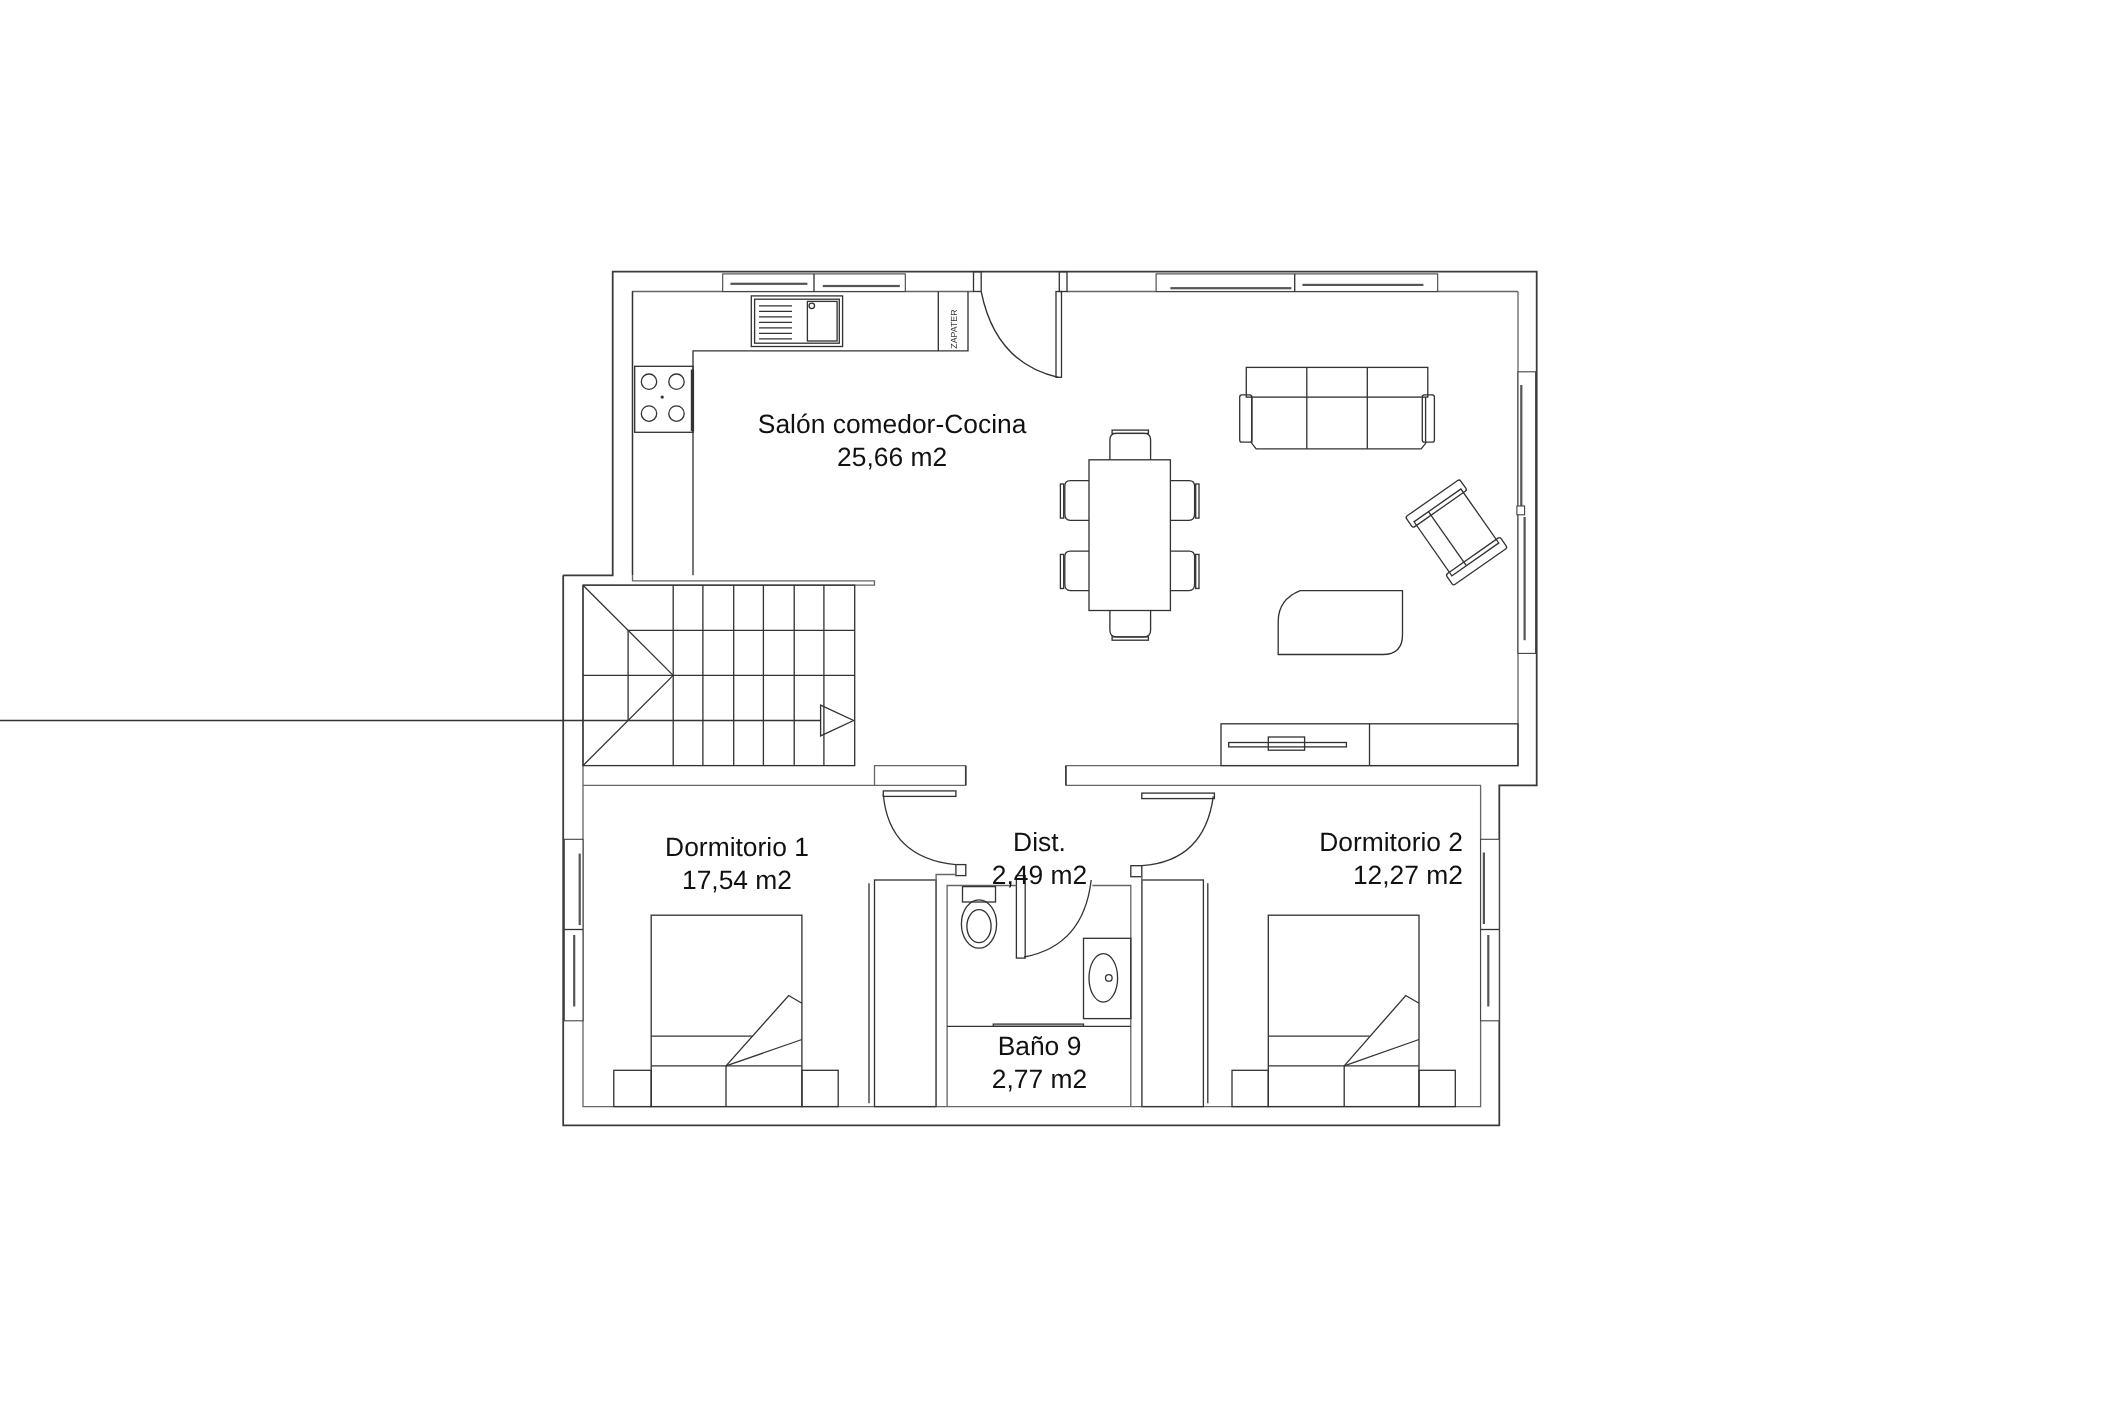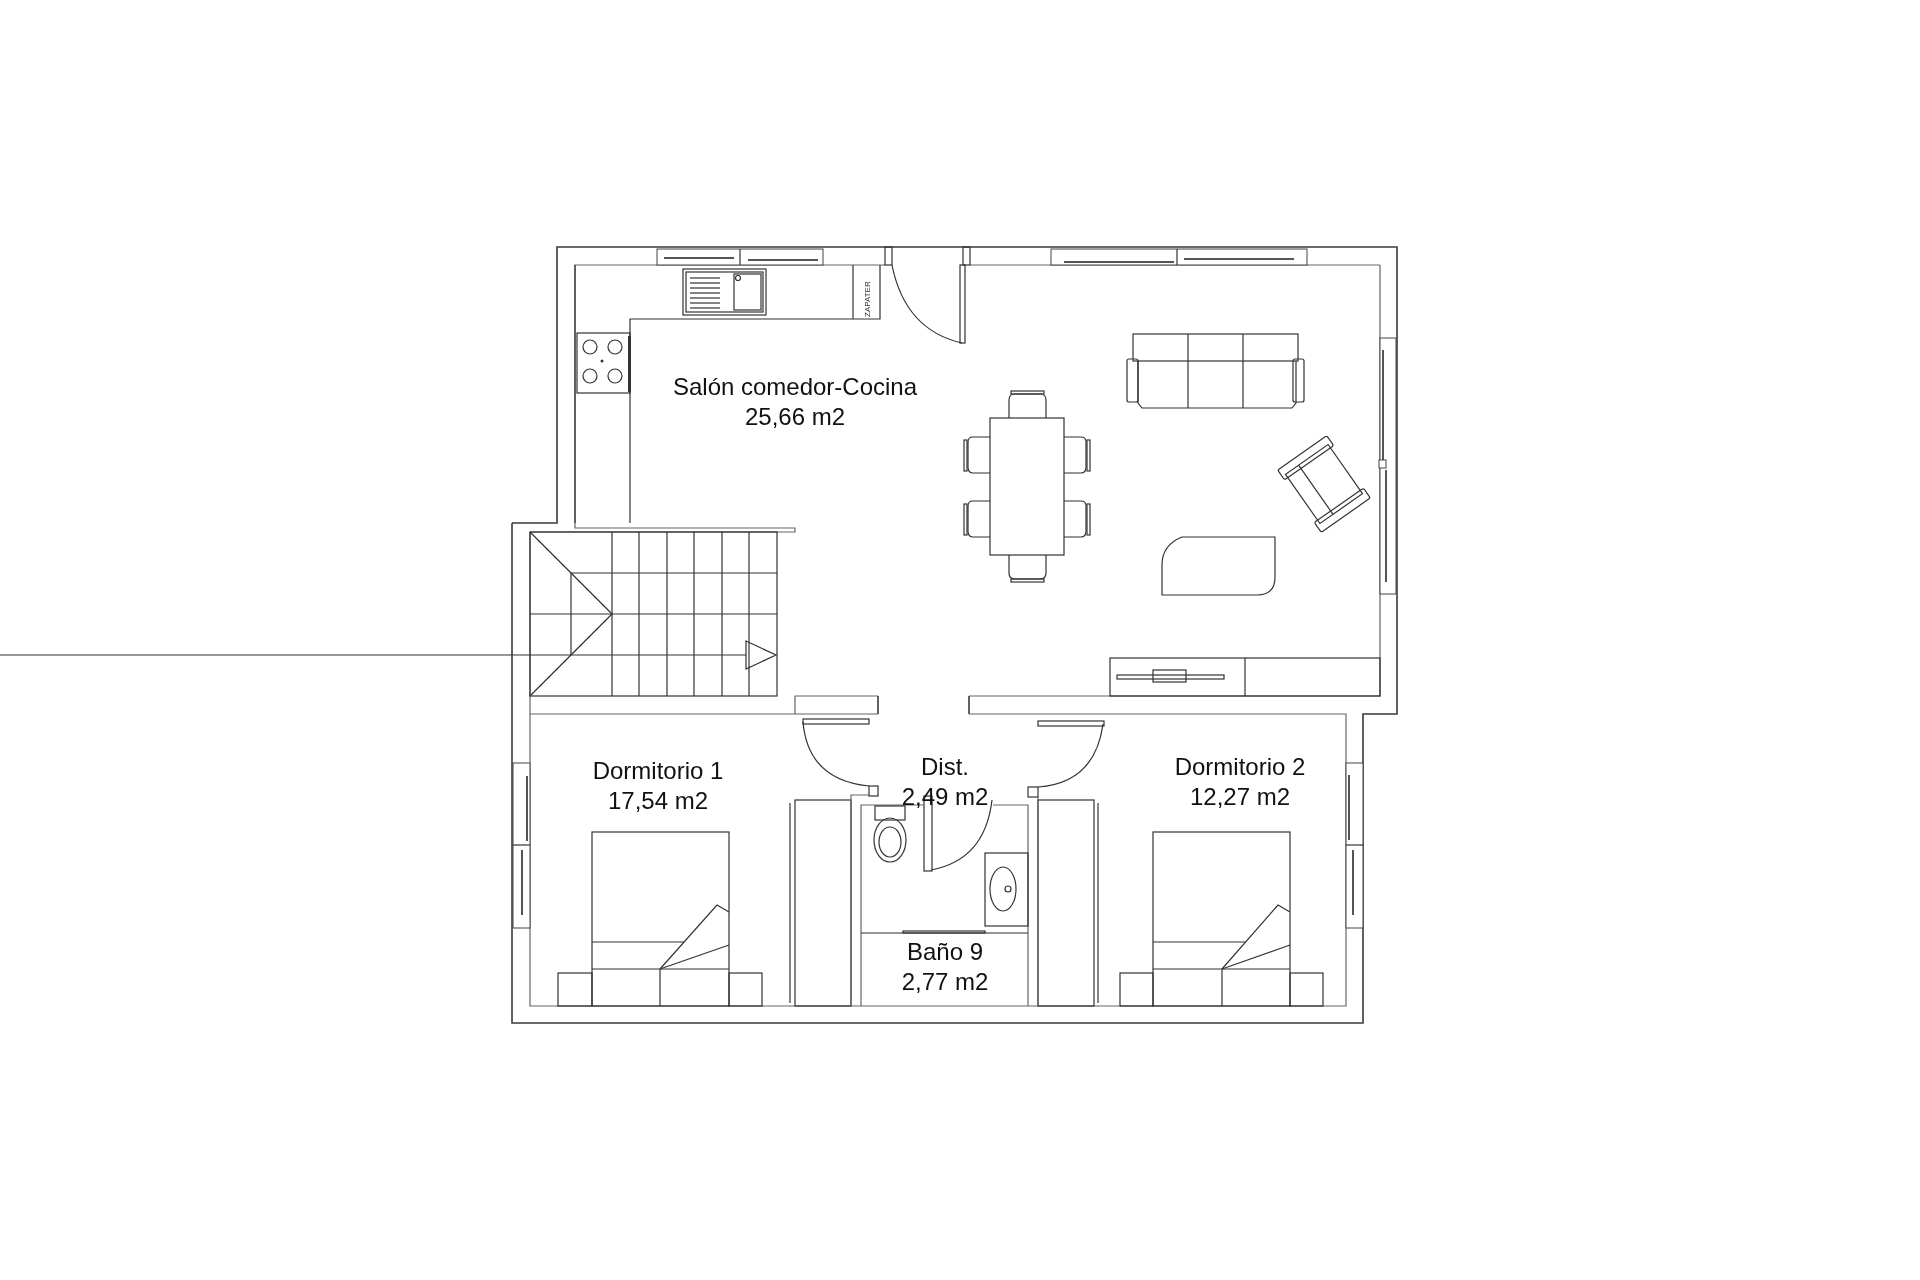--- a/index.html
+++ b/index.html
@@ -212,36 +212,36 @@
     <rect class="f" x="875" y="806" width="30" height="14"></rect>
     <ellipse class="f" cx="890" cy="840" rx="16" ry="22"></ellipse>
     <ellipse class="f" cx="890" cy="842" rx="11" ry="15"></ellipse>
 
     <rect class="f" x="985" y="853" width="43" height="73"></rect>
     <ellipse class="f" cx="1003" cy="889" rx="13" ry="22"></ellipse>
     <circle class="f" cx="1008" cy="889" r="3"></circle>
   </g>
 </svg>
 
-<div class="label" style="left:660px; top:372px; width:270px;text-align:center;">
+<div class="label" style="left:676px; top:372px; width:270px;text-align:center;">
   <div>Salón comedor-Cocina</div>
   <div>25,66 m2</div>
 </div>
 
 <div class="label" style="left:880px; top:752px; width:130px;">
   <div>Dist.</div>
   <div>2,49 m2</div>
 </div>
 
-<div class="label" style="left:568px; top:756px; width:180px;">
+<div class="label" style="left:580px; top:756px; width:180px;">
   <div>Dormitorio 1</div>
   <div>17,54 m2</div>
 </div>
 
 <div class="label" style="left:880px; top:937px; width:130px;">
   <div>Baño 9</div>
   <div>2,77 m2</div>
 </div>
 
-<div class="label" style="left:1150px; top:752px; width:180px; text-align:center;">
+<div class="label" style="left:1150px; top:752px; width:180px; text-align:right;">
   <div>Dormitorio 2</div>
   <div>12,27 m2</div>
 </div>
 
 </body></html>

